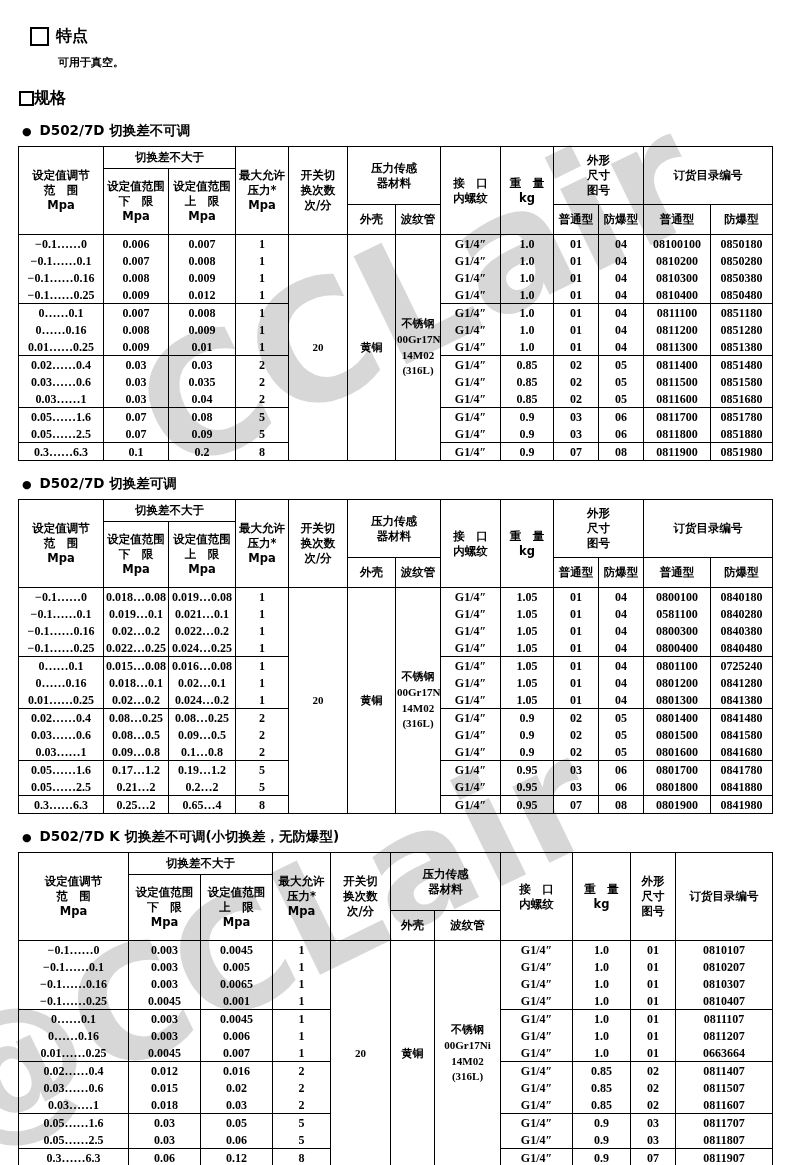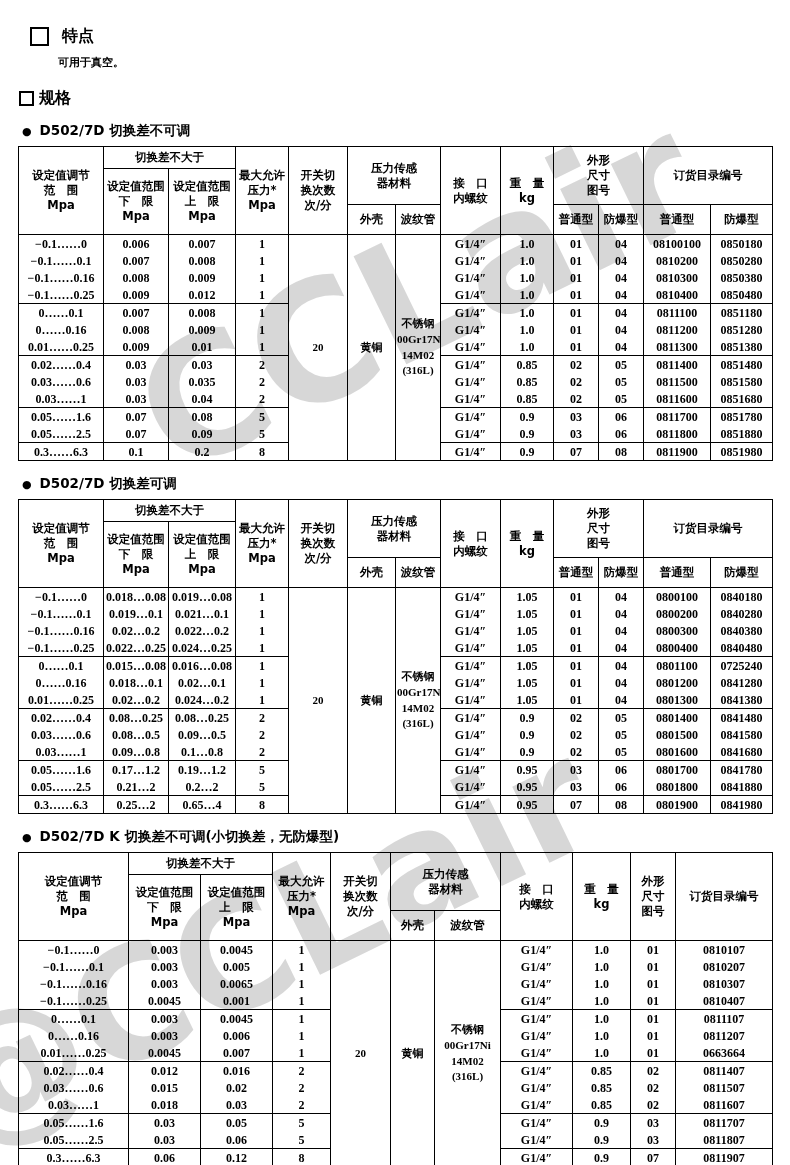--- a/index.html
+++ b/index.html
@@ -10,25 +10,25 @@
   .watermark {
     position:absolute; z-index:0; white-space:nowrap;
     font-family:"DejaVu Sans","Liberation Sans",sans-serif;
     font-weight:bold; color:rgba(175,175,175,0.5);
     transform-origin:left center; pointer-events:none;
   }
   .wm1 { left:150px; top:330px; font-size:165px; transform:rotate(-26deg); }
   .wm2 { left:-60px; top:1010px; font-size:155px; transform:rotate(-26deg); }
   .content { position:relative; z-index:1; }
 
-  .feat-row { margin:26px 12px 0 30px; display:flex; align-items:center; gap:13px;
+  .feat-row { margin:26px 12px 0 30px; display:flex; align-items:center; gap:7px;
     font-family:"DejaVu Sans","Liberation Sans",sans-serif; font-weight:bold; font-size:16px; }
   .sq-big { width:15px; height:15px; border:2px solid #000; display:inline-block; }
   .feat-text { margin:8px 0 0 58px; font-size:11px; font-weight:bold; }
-  .spec-row { margin:18px 0 0 19px; display:flex; align-items:center; gap:5px;
+  .spec-row { margin:18px 0 0 19px; display:flex; align-items:center; 
     font-family:"DejaVu Sans","Liberation Sans",sans-serif; font-weight:bold; font-size:16px; }
   .sq-small { width:11px; height:11px; border:2px solid #000; display:inline-block; }
 
   .tbl-title { margin:13px 0 6px 22px; display:flex; align-items:center; gap:8px;
     font-family:"DejaVu Sans","Liberation Sans",sans-serif; font-weight:bold; font-size:13.5px; }
   .bullet { font-size:11px; line-height:1; }
 
   table { border-collapse:collapse; table-layout:fixed; width:754px; margin-left:18px;
     border:1px solid #000; background:transparent; }
   th, td { border-left:1px solid #000; border-right:1px solid #000;
@@ -368,21 +368,21 @@
           </tr>
           <tr>
             <td>−0.1……0.1</td>
             <td>0.019…0.1</td>
             <td>0.021…0.1</td>
             <td>1</td>
             <td>G1/4″</td>
             <td>1.05</td>
             <td>01</td>
             <td>04</td>
-            <td>0800200</td>
+            <td>0581100</td>
             <td>0840280</td>
           </tr>
           <tr>
             <td>−0.1……0.16</td>
             <td>0.02…0.2</td>
             <td>0.022…0.2</td>
             <td>1</td>
             <td>G1/4″</td>
             <td>1.05</td>
             <td>01</td>

